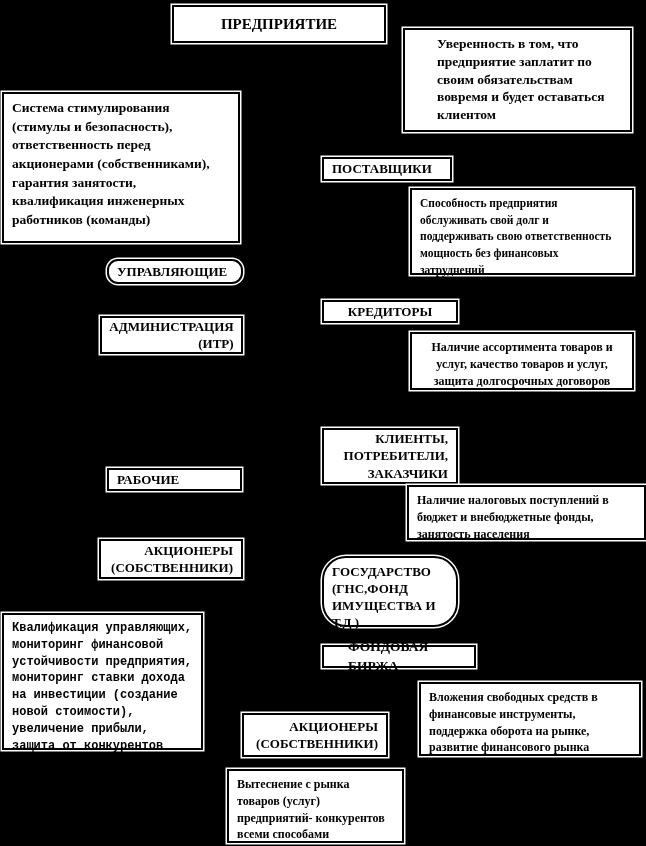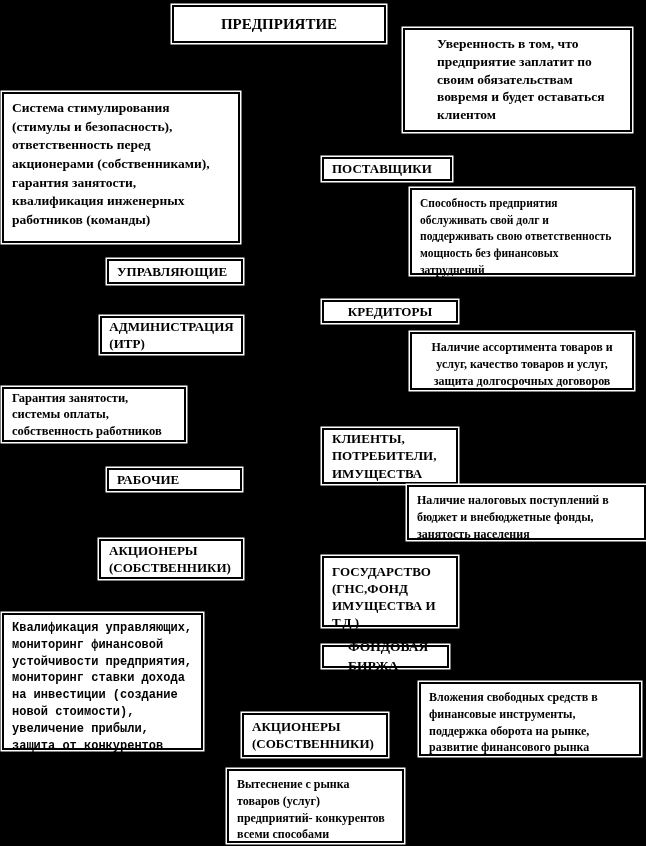--- a/index.html
+++ b/index.html
@@ -8,21 +8,21 @@
     font-family:"Liberation Serif","DejaVu Serif",serif;
     font-weight:bold;color:#000;overflow:hidden;
   }
   .box{
     position:absolute;background:#fff;border:2px solid #000;
     box-shadow:0 0 0 1.5px #fff;box-sizing:border-box;
     line-height:1.38;
   }
   .note{padding:5px 8px 4px 8px;text-align:left;}
   .label{display:flex;align-items:center;padding:2px 8px;}
-  .label.center{justify-content:center;text-align:left;}
+  .label.center{justify-content:center;text-align:right;}
   .fs15{font-size:15px;}
   .fs135{font-size:13.5px;}
   .fs13{font-size:13px;}
   .fs125{font-size:12.5px;}
   .fs12{font-size:12px;line-height:1.4;}
   .fs115{font-size:11.5px;line-height:1.45;}
   .tight{line-height:1.32;}
 </style>
 </head>
 <body>
@@ -32,43 +32,42 @@
   <div class="box label center fs15" style="left:172px;top:5px;width:214px;height:38px;">ПРЕДПРИЯТИЕ</div>
 
   <div class="box note fs135 tight" style="left:403px;top:28px;width:229px;height:104px;padding-left:32px;">Уверенность в том, что предприятие заплатит  по своим обязательствам вовремя и будет  оставаться клиентом</div>
 
   <div class="box note fs135" style="left:2px;top:92px;width:238px;height:151px;">Система стимулирования (стимулы и безопасность), ответственность перед акционерами (собственниками), гарантия занятости, квалификация инженерных работников (команды)</div>
 
   <div class="box label fs13" style="left:322px;top:157px;width:130px;height:24px;">ПОСТАВЩИКИ</div>
 
   <div class="box note fs115" style="left:410px;top:188px;width:224px;height:87px;">Способность предприятия обслуживать свой долг и поддерживать  свою ответственность мощность без финансовых затруднений</div>
 
-  <div class="box label fs13" style="left:107px;top:259px;width:136px;height:25px;">УПРАВЛЯЮЩИЕ</div>
+  <div class="box label fs13" style="left:107px;top:259px;width:136px;height:25px;border-radius:11px;">УПРАВЛЯЮЩИЕ</div>
 
   <div class="box label center fs13" style="left:322px;top:300px;width:136px;height:23px;">КРЕДИТОРЫ</div>
 
   <div class="box label center fs13 tight" style="left:100px;top:316px;width:143px;height:38px;">АДМИНИСТРАЦИЯ (ИТР)</div>
 
   <div class="box note fs12" style="left:410px;top:332px;width:224px;height:58px;text-align:center;">Наличие ассортимента товаров и услуг, качество товаров и услуг, защита долгосрочных договоров</div>
 
-  <div class="box label center fs125 tight" style="left:2px;top:387px;width:184px;height:55px;">Гарантия занятости, системы оплаты, собственность работников</div>
 
-  <div class="box label center fs13 tight" style="left:322px;top:428px;width:136px;height:56px;">КЛИЕНТЫ, ПОТРЕБИТЕЛИ, ИМУЩЕСТВА</div>
+  <div class="box label center fs13 tight" style="left:322px;top:428px;width:136px;height:56px;">КЛИЕНТЫ, ПОТРЕБИТЕЛИ, ЗАКАЗЧИКИ</div>
 
   <div class="box label fs13" style="left:107px;top:468px;width:135px;height:23px;">РАБОЧИЕ</div>
 
   <div class="box note fs12" style="left:407px;top:485px;width:239px;height:55px;">Наличие налоговых поступлений в бюджет и внебюджетные  фонды, занятость населения</div>
 
   <div class="box label center fs13 tight" style="left:99px;top:539px;width:144px;height:40px;">АКЦИОНЕРЫ (СОБСТВЕННИКИ)</div>
 
-  <div class="box note fs13 tight" style="left:322px;top:556px;width:136px;height:71px;">ГОСУДАРСТВО (ГНС,ФОНД ИМУЩЕСТВА  И Т.Д.)</div>
+  <div class="box note fs13 tight" style="left:322px;top:556px;width:136px;height:71px;border-radius:24px;">ГОСУДАРСТВО (ГНС,ФОНД ИМУЩЕСТВА  И Т.Д.)</div>
 
   <div class="box note fs12" style="left:2px;top:613px;width:201px;height:137px;font-family:Liberation Mono, monospace;">Квалификация  управляющих, мониторинг финансовой устойчивости предприятия, мониторинг ставки дохода на инвестиции (создание новой стоимости), увеличение прибыли, защита от конкурентов</div>
 
-  <div class="box label fs135" style="left:322px;top:645px;width:127px;height:23px;padding-left:24px;">ФОНДОВАЯ БИРЖА</div>
+  <div class="box label fs135" style="left:322px;top:645px;width:154px;height:23px;padding-left:24px;">ФОНДОВАЯ БИРЖА</div>
 
   <div class="box note fs12" style="left:419px;top:682px;width:222px;height:74px;">Вложения свободных средств в финансовые инструменты, поддержка оборота на рынке, развитие финансового рынка</div>
 
   <div class="box label center fs13 tight" style="left:242px;top:713px;width:146px;height:44px;">АКЦИОНЕРЫ (СОБСТВЕННИКИ)</div>
 
   <div class="box note fs12" style="left:227px;top:769px;width:177px;height:74px;">Вытеснение с рынка товаров (услуг) предприятий- конкурентов всеми способами</div>
 
 </div>
 
 </body></html>

